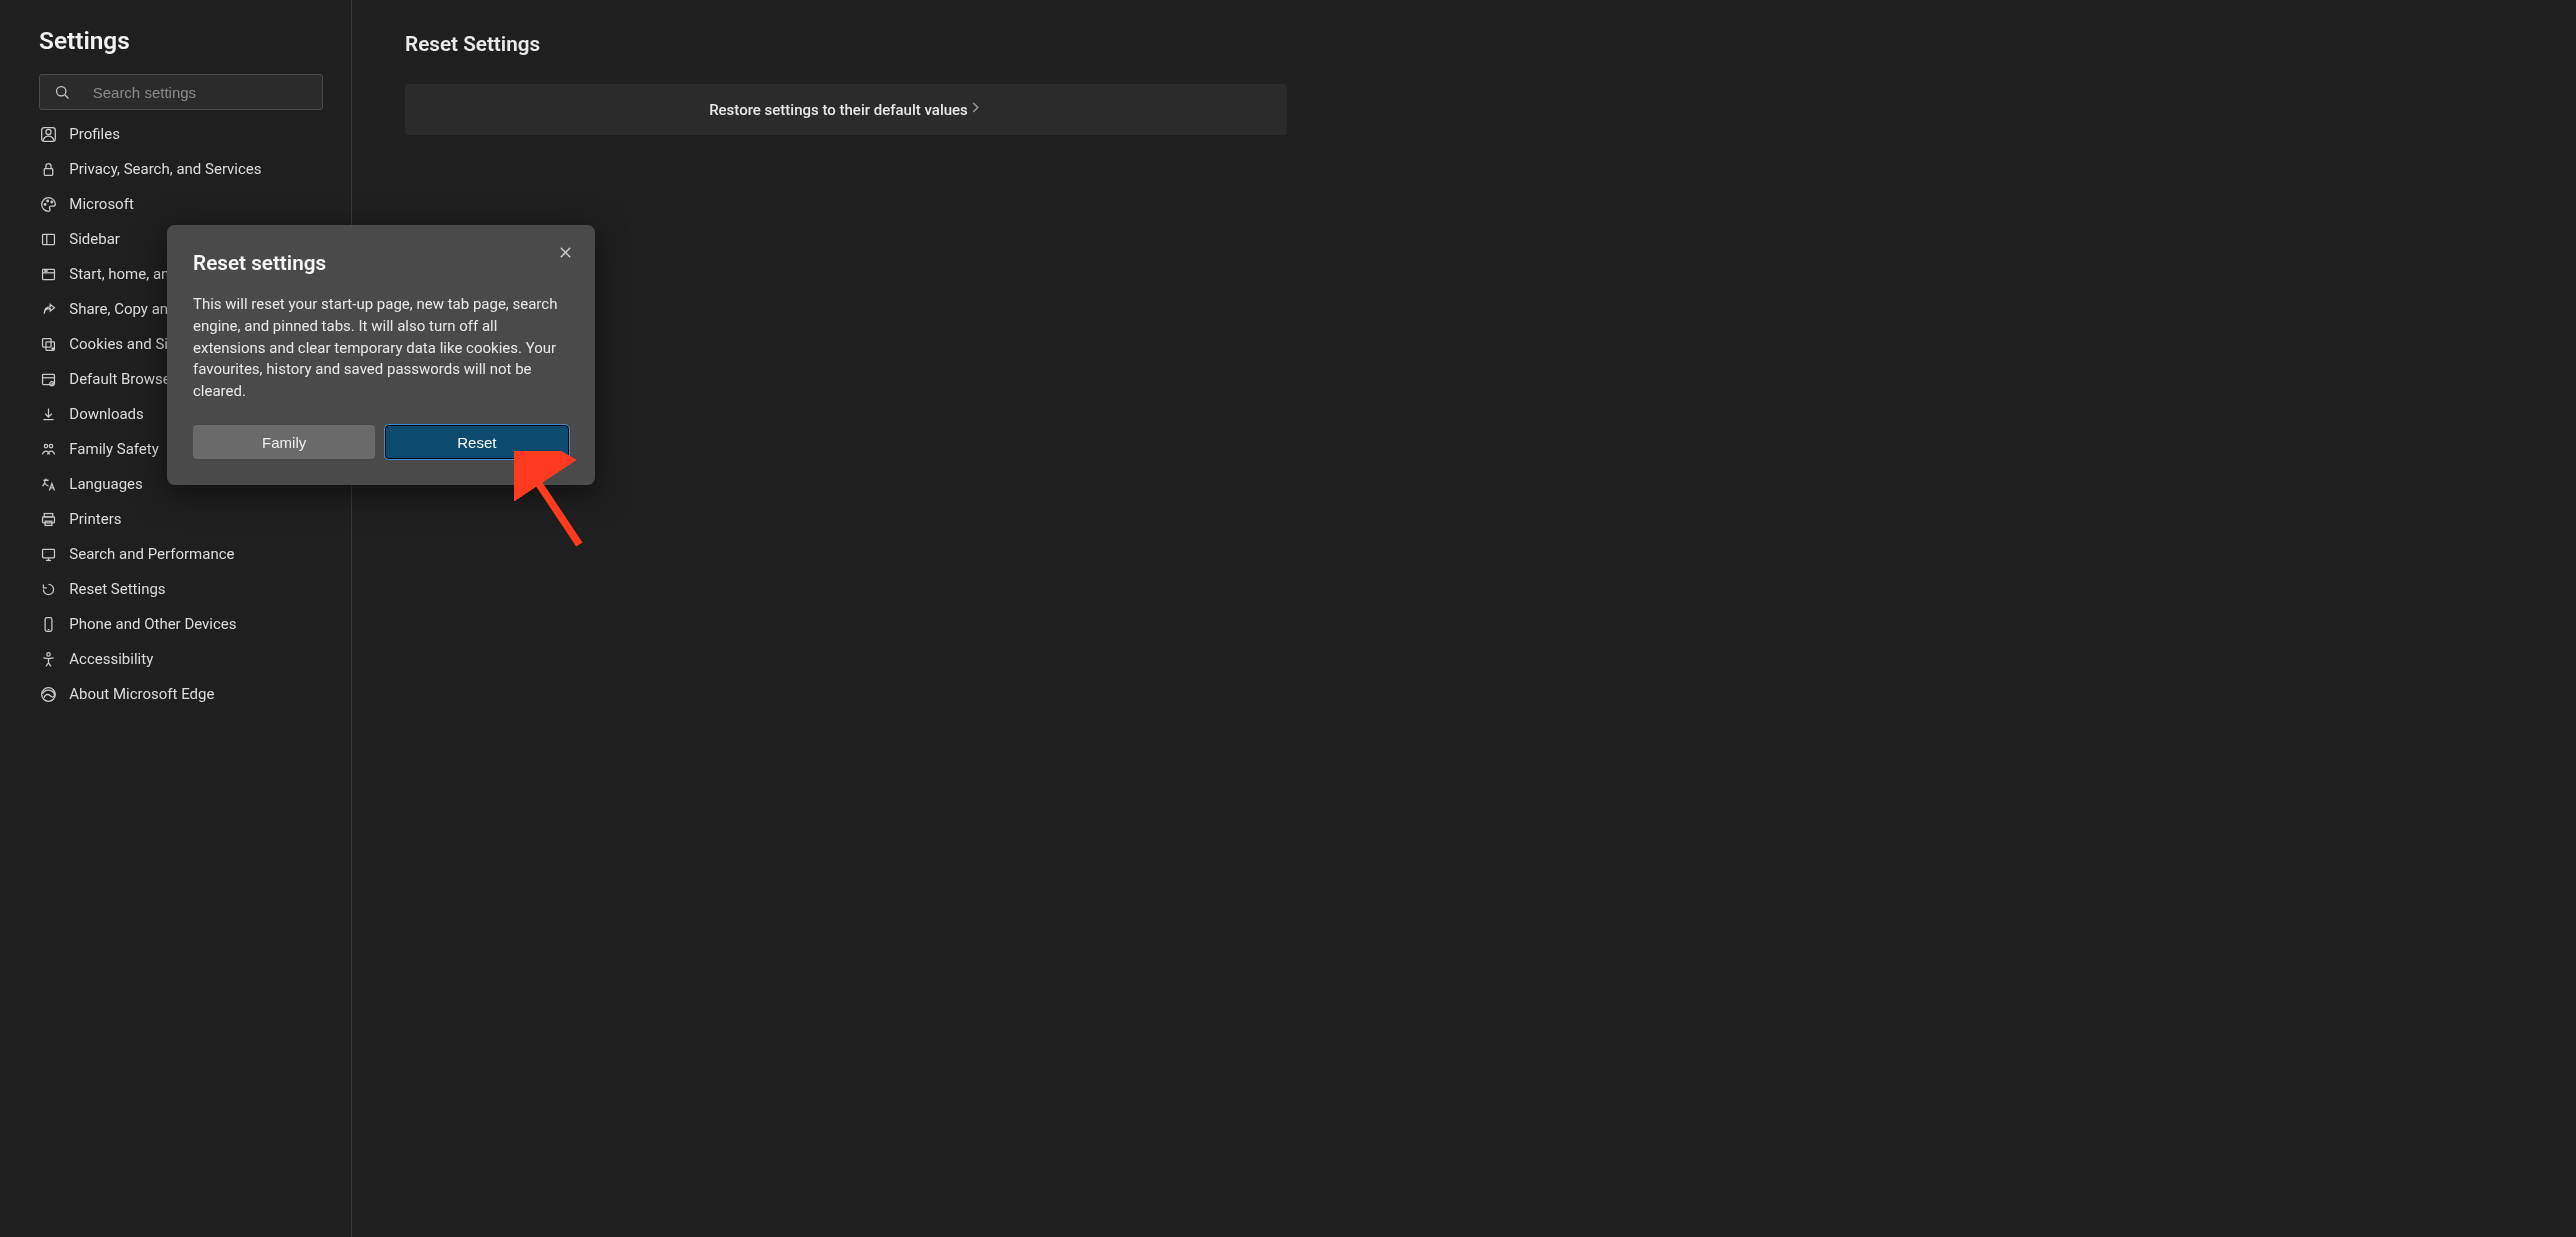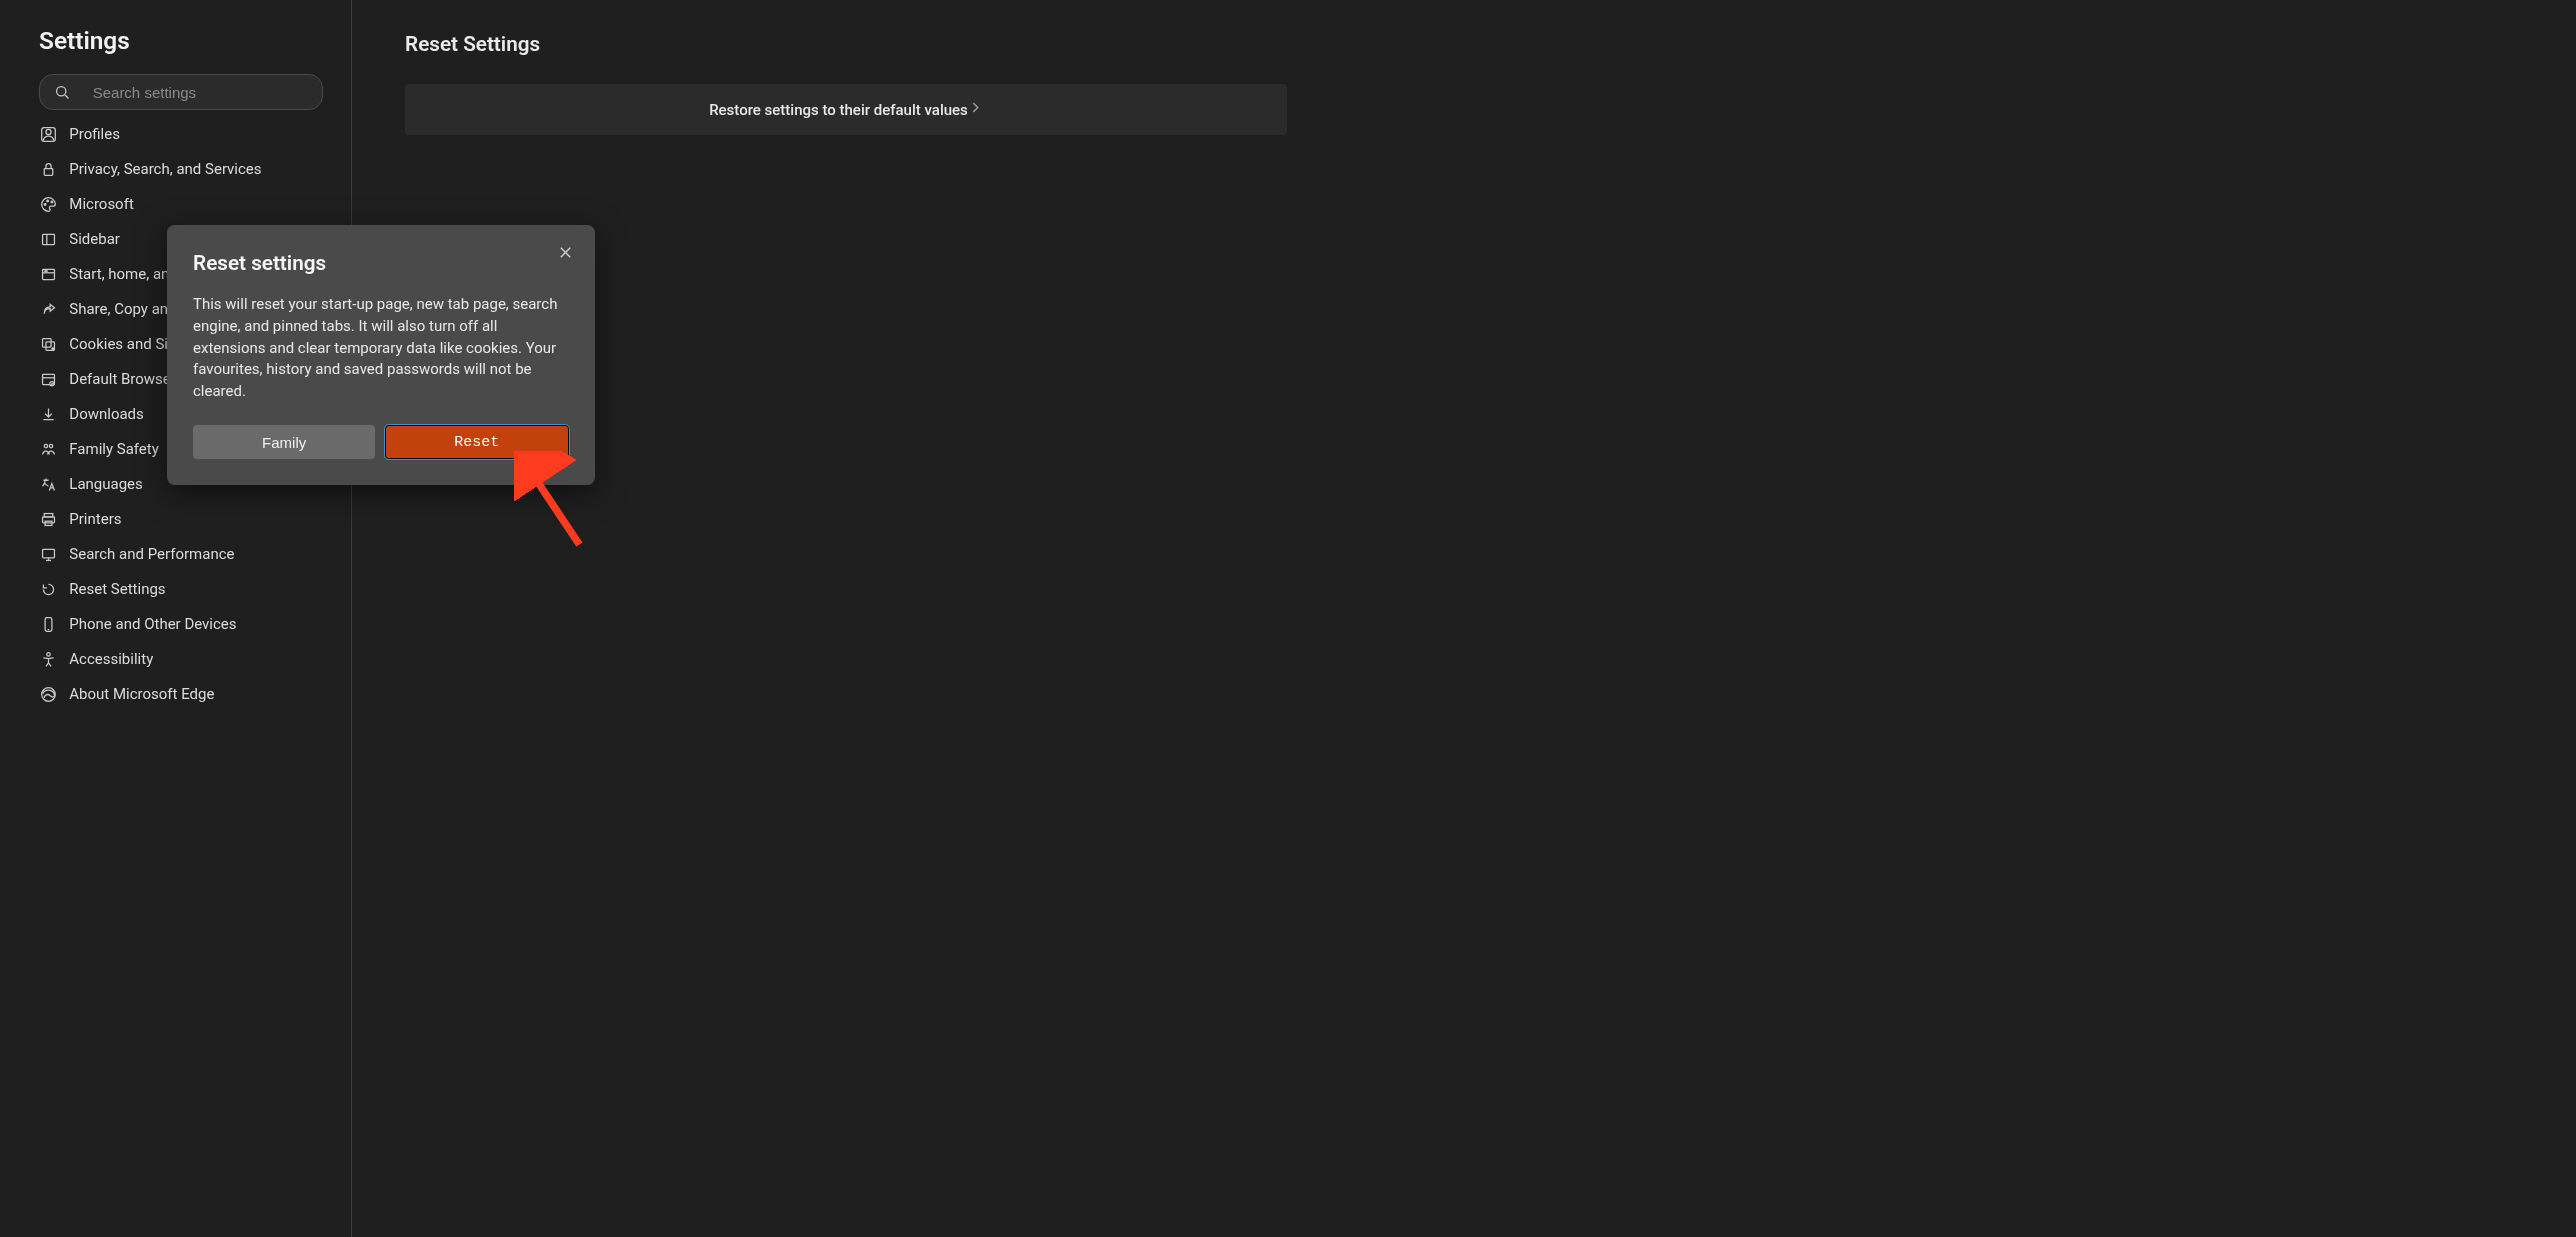--- a/index.html
+++ b/index.html
@@ -25,21 +25,21 @@
   padding: 0 39px 19px 39px;
 }
 .search-wrap {
   margin: 0 28px 15px 39px;
 }
 .search-box {
   display: flex;
   align-items: center;
   background: #2b2b2b;
   border: 0.9px solid #4a4a4a;
-  border-radius: 14px;
+  border-radius: 3px;
   height: 36px;
   padding: 0 13px;
 }
 .search-box input {
   background: transparent;
   border: none;
   outline: none;
   color: #c8c8c8;
   font-size: 15px;
   width: 100%;
@@ -145,26 +145,25 @@
   border-radius: 3.8px;
   font-size: 15px;
   font-weight: 500;
   cursor: pointer;
 }
 .btn-cancel {
   background: #6a6a6a;
   color: #f0f0f0;
 }
 .btn-primary {
-  background: #c2410c;
+  background: #0c4a6e;
   color: #fff;
   outline: 1.9px solid #3a8dd6;
   outline-offset: 0.9px;
   border: 0.9px solid #000;
-  font-family: Liberation Mono, monospace;
 }
 
 .annotation-arrow {
   position: absolute;
   left: 866px;
   top: 451px;
   pointer-events: none;
 }
 </style>
 </head>

